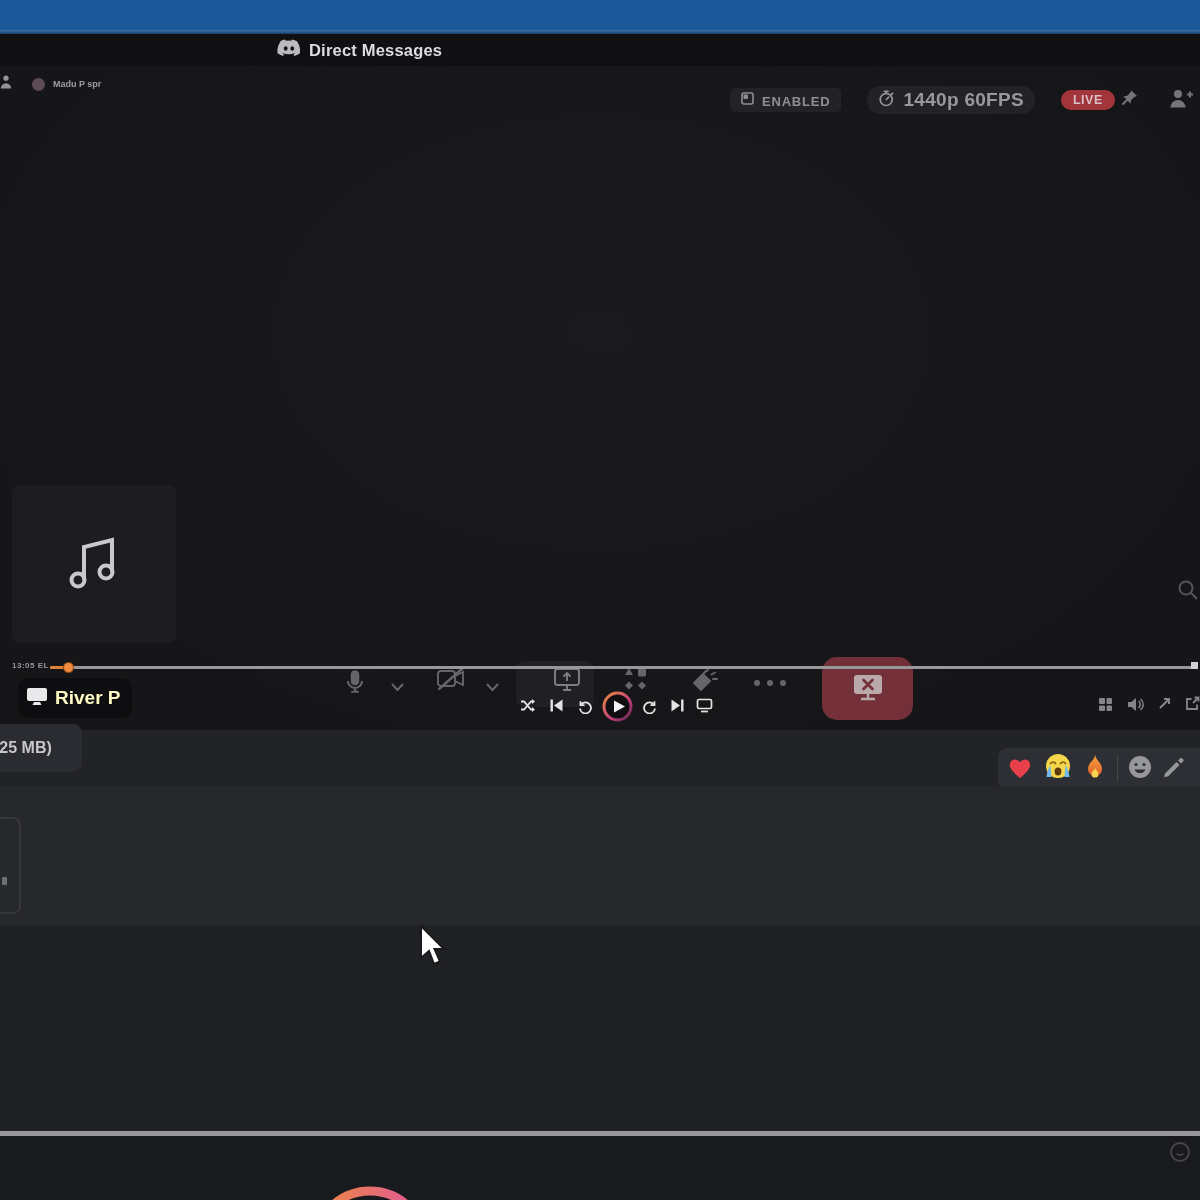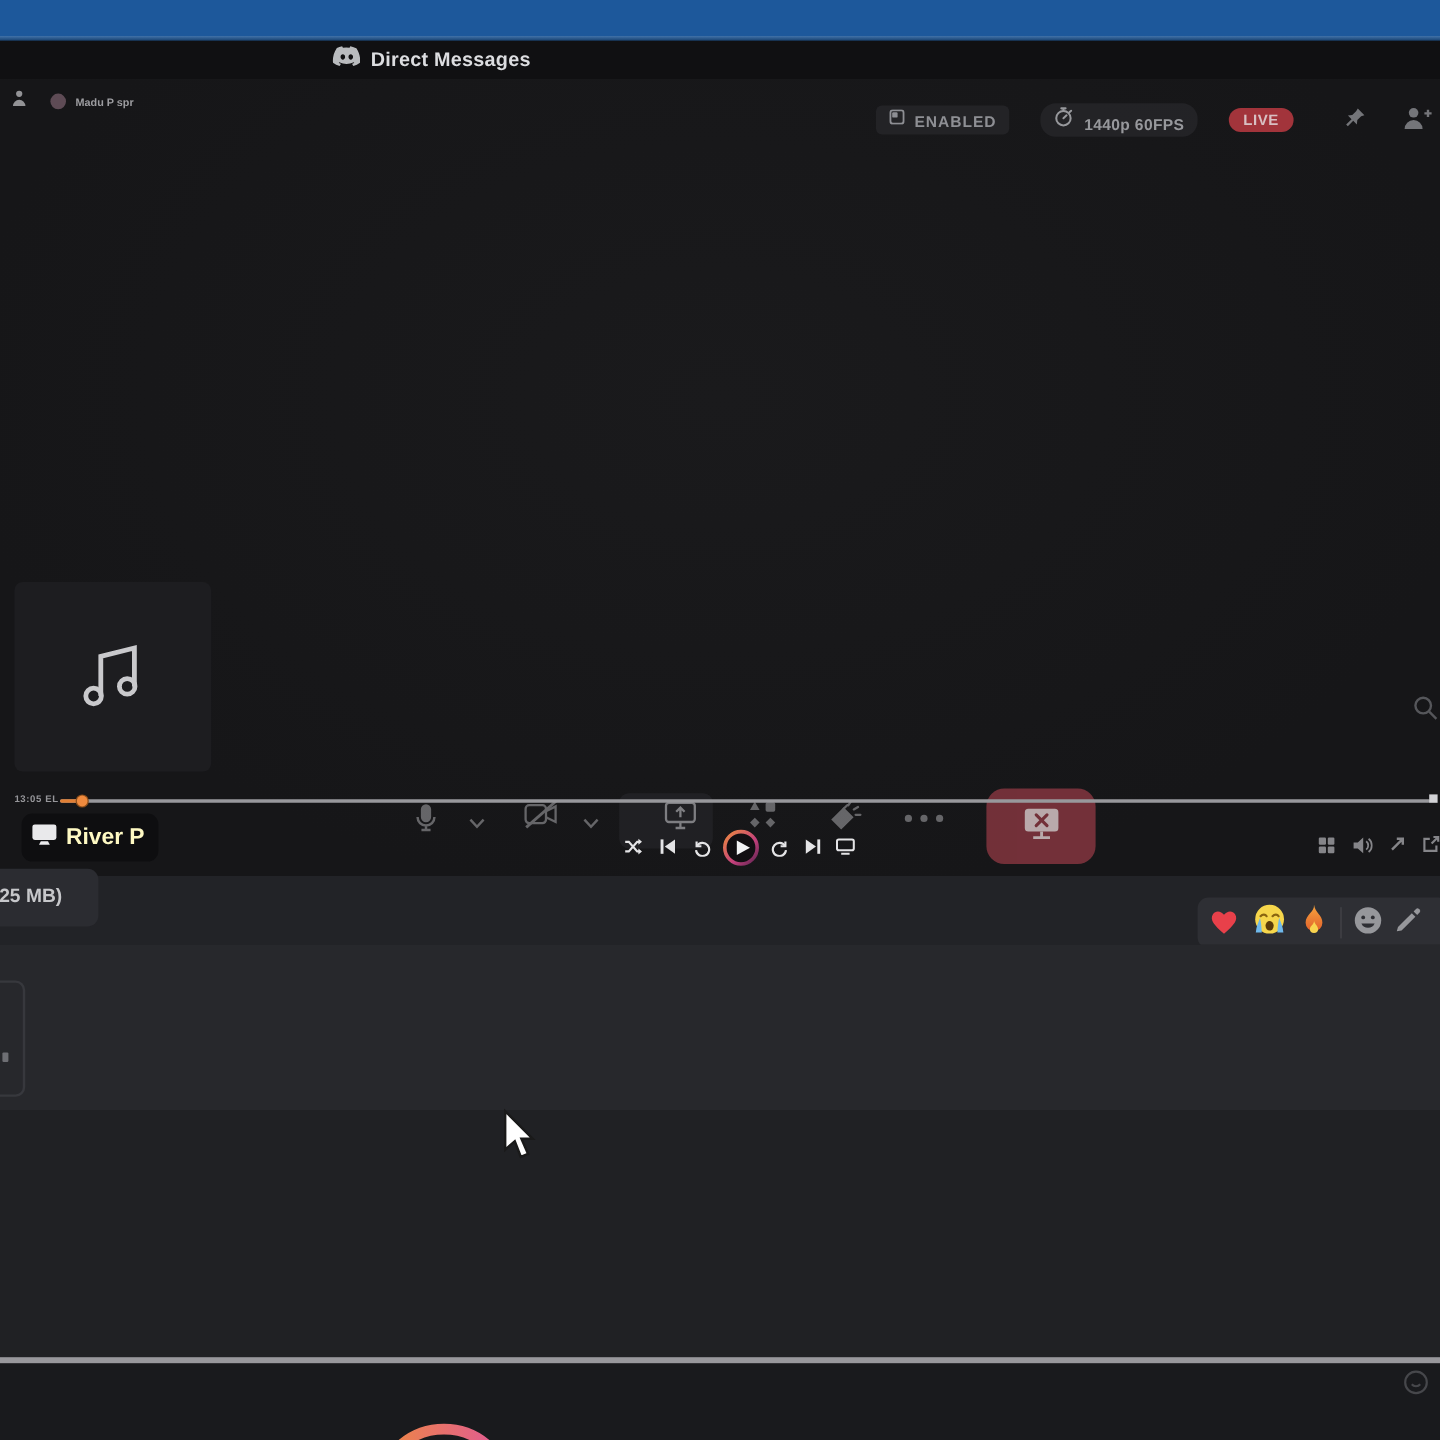--- a/index.html
+++ b/index.html
@@ -12,29 +12,29 @@
   .titlebar-edge{left:0;top:30px;width:1200px;height:4px;background:linear-gradient(#4172a9,#16406f);}
 
   
   .header{left:0;top:34px;width:1200px;height:32px;background:#101012;display:flex;align-items:center;}
   .header-inner{position:absolute;left:276px;top:0;height:32px;display:flex;align-items:center;gap:9px;color:#b9bbbe;}
   .header-title{font-size:16.5px;font-weight:700;color:#dcdde0;letter-spacing:.2px;}
 
   
   .stream{left:0;top:66px;width:1200px;height:664px;background:radial-gradient(ellipse at 50% 40%, #1a1a1c 0%, #161618 75%);}
 
-  .userrow{left:10px;top:9px;display:flex;align-items:center;gap:8px;color:#a9a9ad;opacity:.85;}
+  .userrow{left:0;top:9px;display:flex;align-items:center;gap:8px;color:#a9a9ad;opacity:.85;}
   .avatar{width:13px;height:13px;border-radius:50%;background:#6b5560;margin-left:12px;}
   .viewer-label{font-size:9px;color:#b4b4b8;font-weight:700;}
 
   .badges{left:730px;top:20px;display:flex;align-items:center;gap:26px;}
   .pill{display:flex;align-items:flex-end;gap:8px;background:rgba(38,38,42,.78);border-radius:5px;padding:3px 11px;color:#8e8f94;}
   .pill .lbl{font-size:13px;font-weight:700;letter-spacing:.8px;}
   .pill.quality{border-radius:13px;color:#97989c;}
-  .pill.quality .lbl{font-size:13px;letter-spacing:.3px;}
+  .pill.quality .lbl{font-size:19px;letter-spacing:.3px;}
   .live{background:#a2343b;border-radius:11px;padding:3px 12px;font-size:12.5px;font-weight:800;color:#d8bfc2;letter-spacing:.5px;}
   .topicon{color:#85868b;opacity:.85;}
 
   .music-box{left:12px;top:419px;width:164px;height:158px;background:#1d1d20;border-radius:7px;display:flex;align-items:center;justify-content:center;color:#c9c9cc;}
 
   .time-label{left:12px;top:595px;font-size:8px;font-weight:700;color:#96969a;letter-spacing:.5px;}
   .track{left:50px;top:600px;width:1142px;height:3px;background:#98989c;border-radius:2px;z-index:6;}
   .track-fill{position:absolute;left:0;top:0;height:3px;background:#e07f35;border-radius:2px;}
   .thumb{position:absolute;top:-3px;width:9px;height:9px;border-radius:50%;background:#ef8a3e;box-shadow:0 0 0 1px #8a4d1a;}
   .track-end{left:1191px;top:596px;width:7px;height:7px;background:#d2d2d5;z-index:6;}

